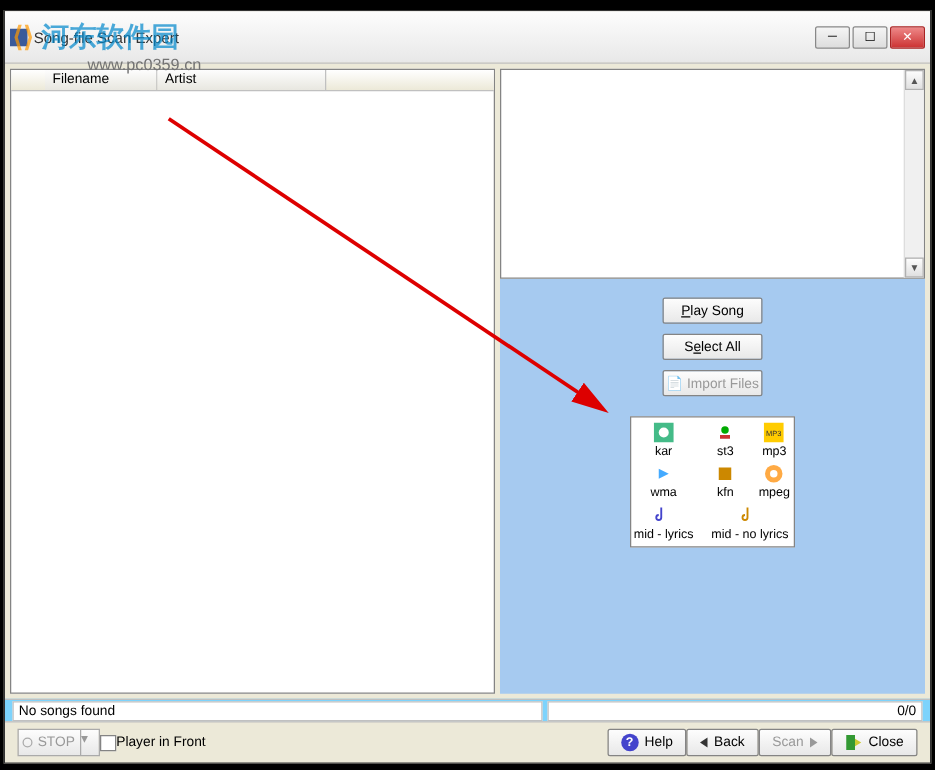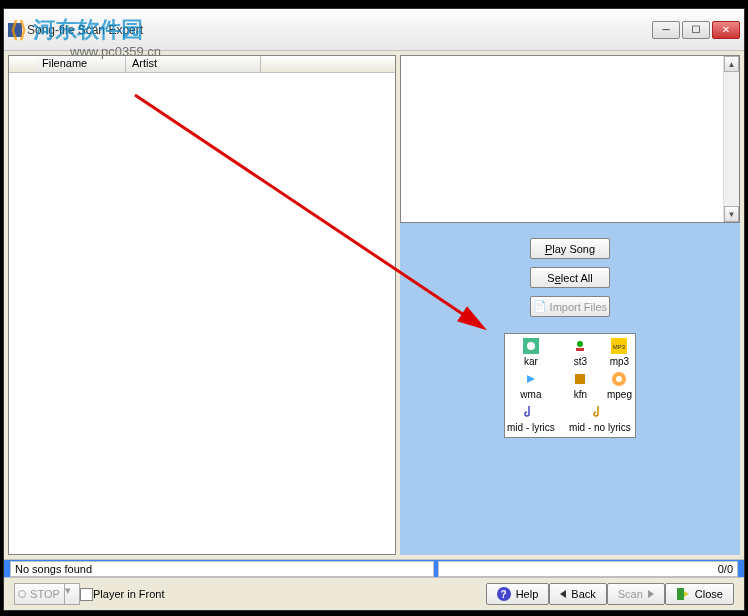--- a/index.html
+++ b/index.html
@@ -142,21 +142,21 @@
       display: flex;
       flex-direction: column;
       align-items: center;
     }
     .format-icon {
       width: 16px; height: 16px;
       margin-bottom: 2px;
     }
     .status-row {
       height: 18px;
-      background: #3b82f6;
+      background: #7dd3fc;
       border-top: 1px solid #c0c0c0;
       display: flex;
       padding: 0 6px;
       align-items: center;
     }
     .status-left {
       flex: 1;
       border: 1px solid #c0c0c0;
       background: #fff;
       padding: 1px 4px;

